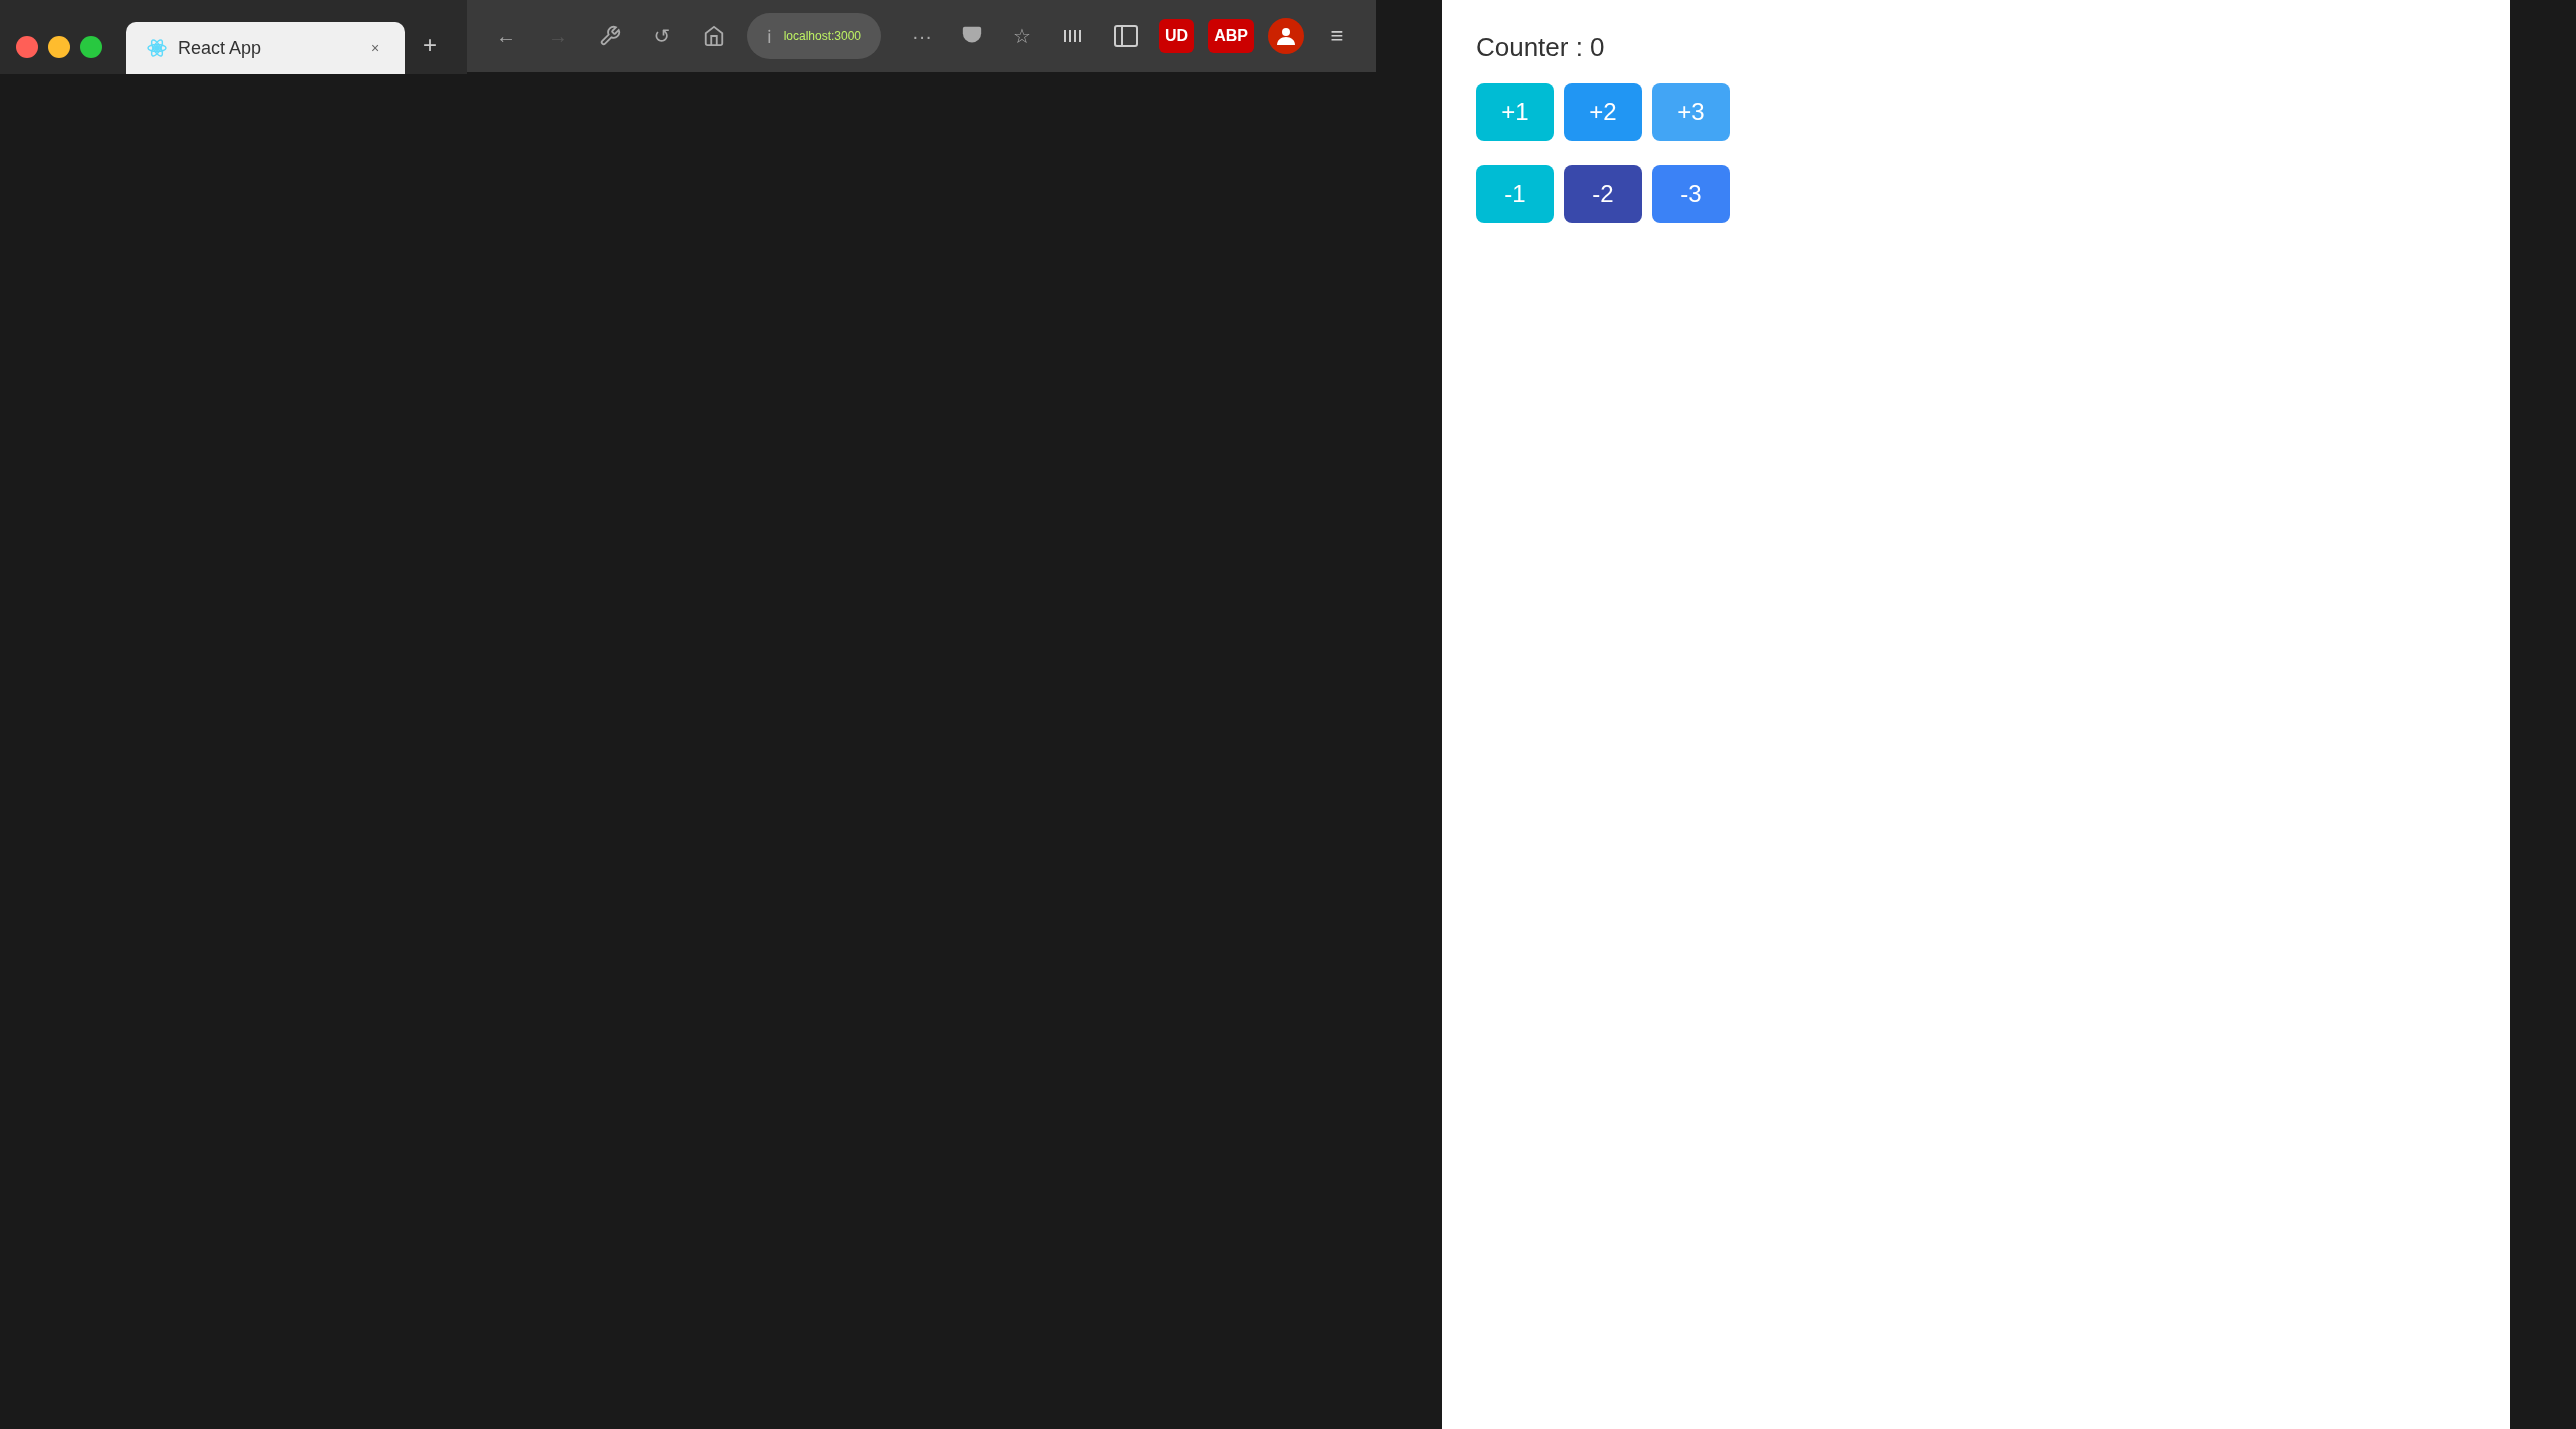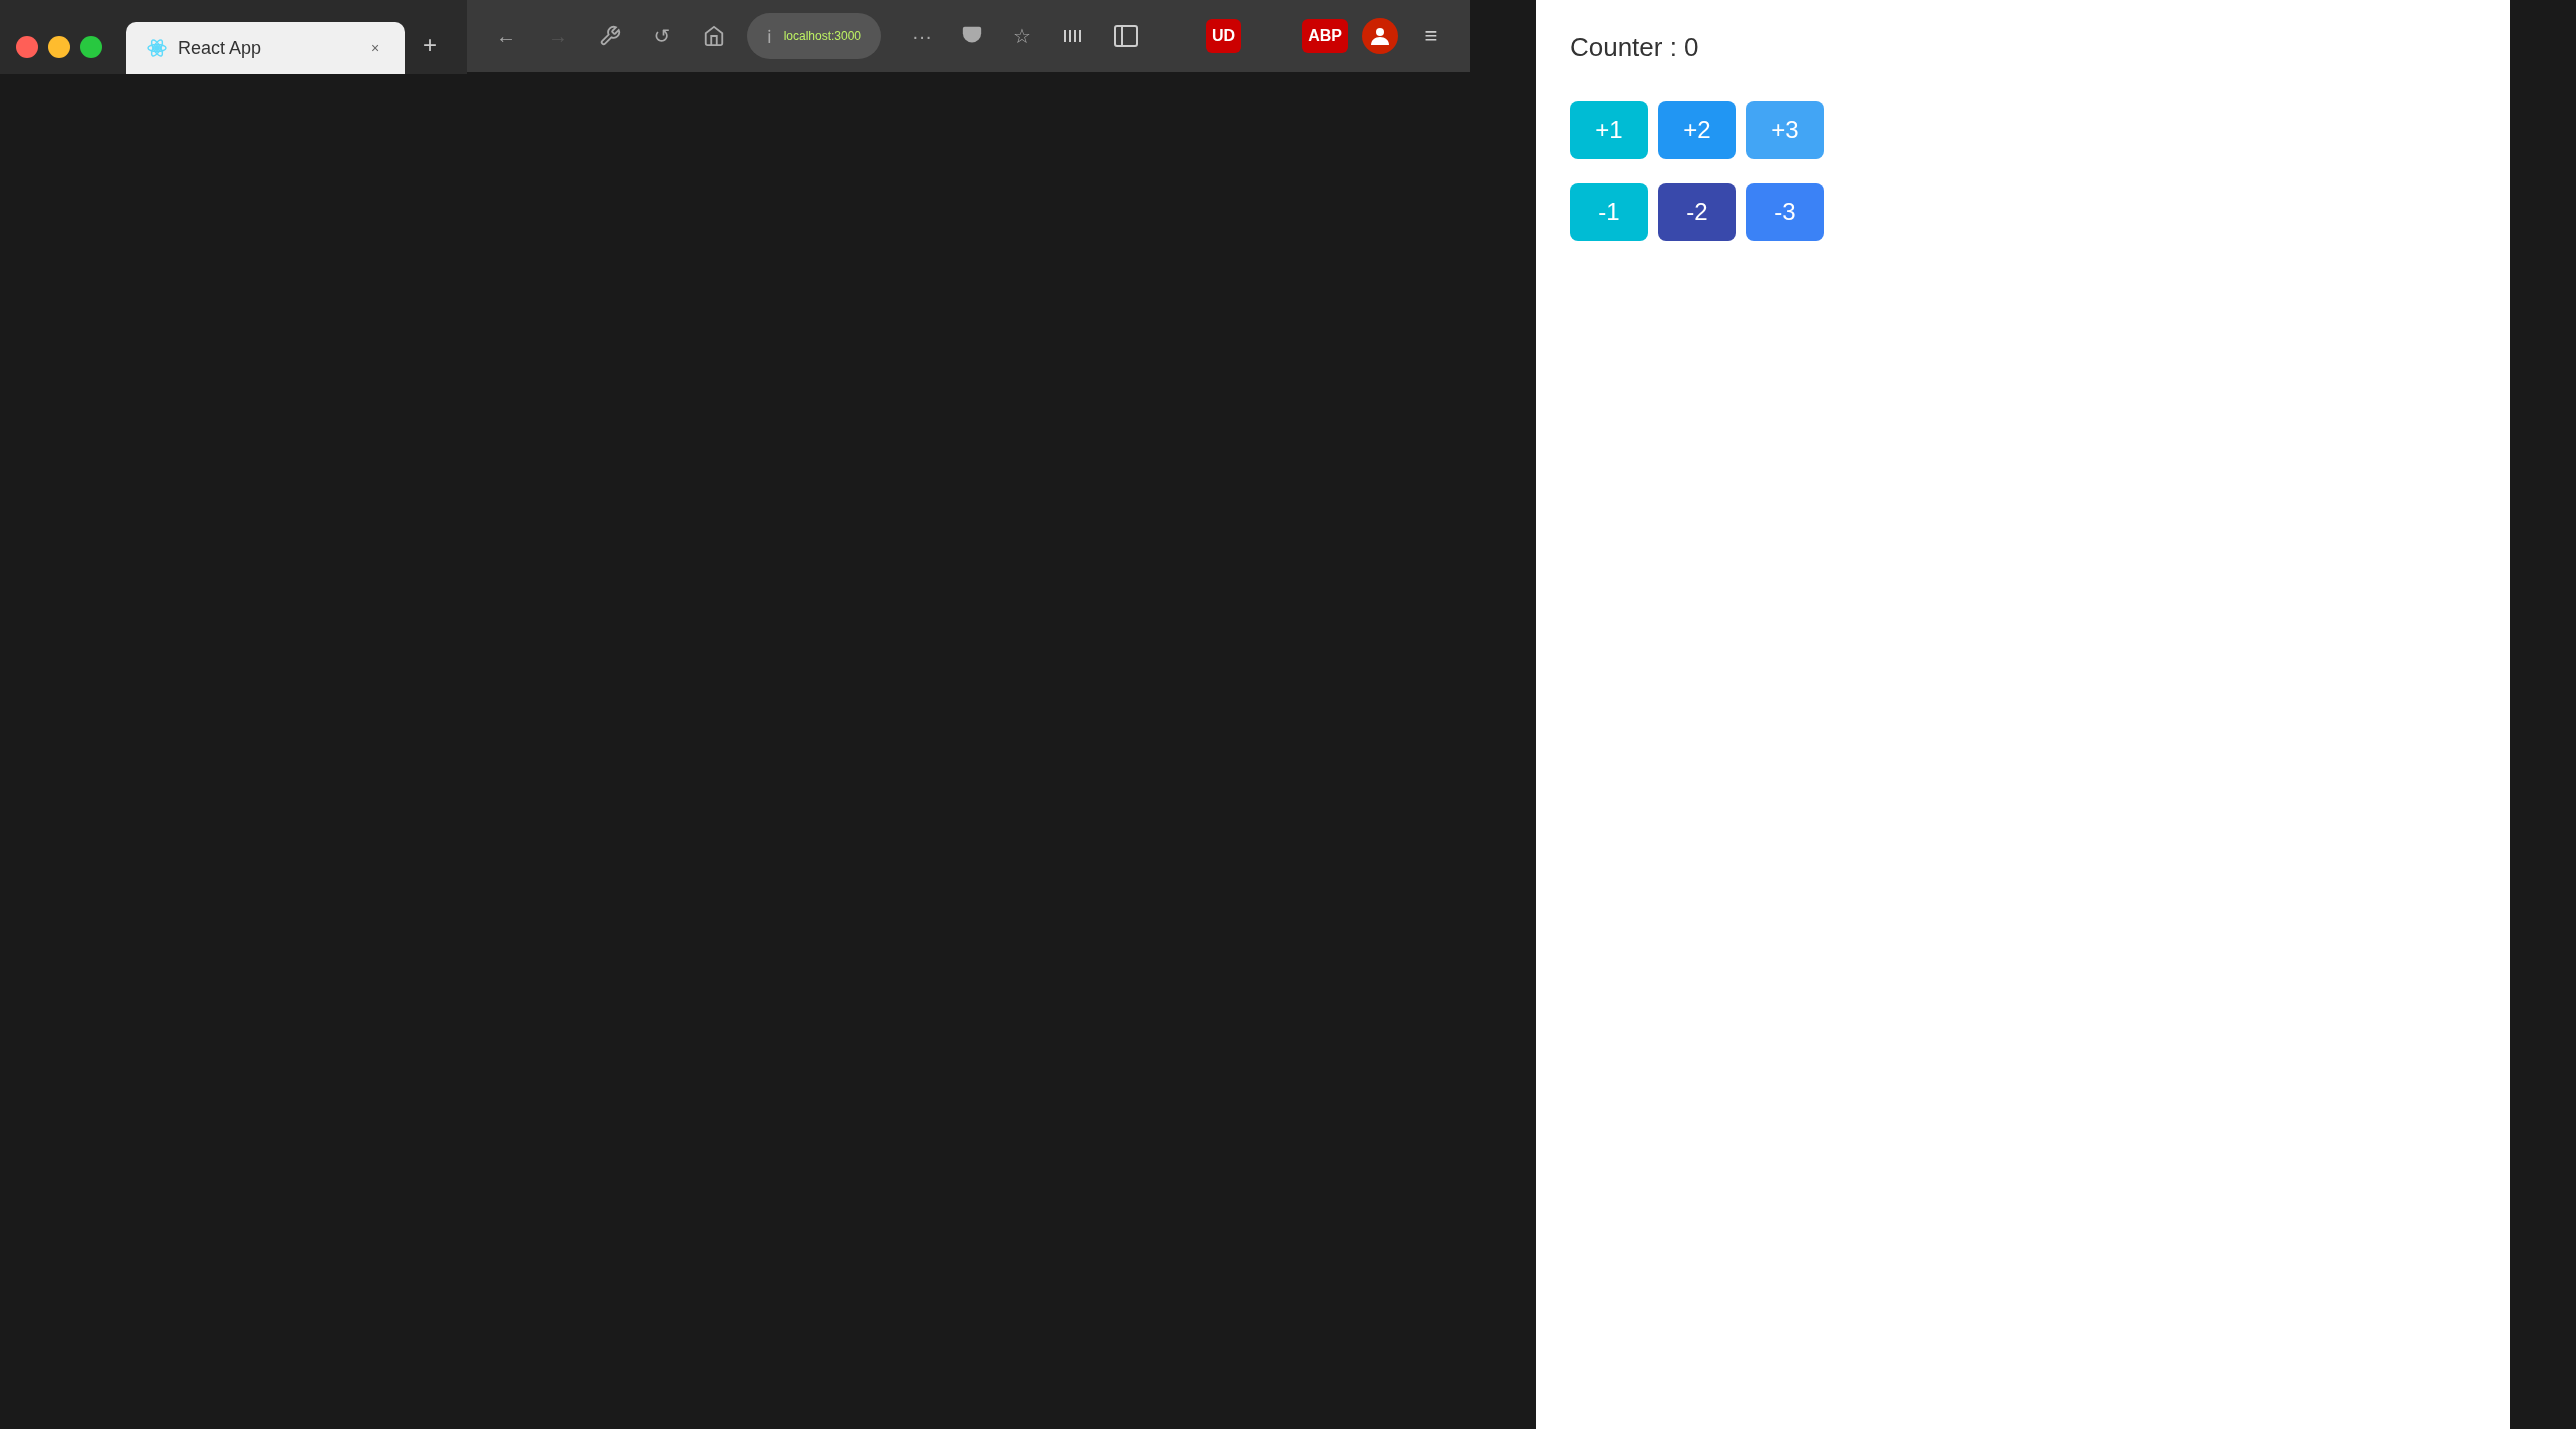--- a/index.html
+++ b/index.html
@@ -189,21 +189,20 @@
       cursor: pointer;
     }
 
     .extension-badge {
       background: #cc0000;
       color: white;
       border-radius: 6px;
       padding: 8px 6px;
       font-size: 16px;
       font-weight: bold;
-      margin-left: 47px;
     }
 
     .extension-avatar {
       width: 36px;
       height: 36px;
       border-radius: 50%;
       background: #cc2200;
       display: flex;
       align-items: center;
       justify-content: center;
@@ -222,21 +221,21 @@
     }
 
     .app-body {
       padding: 32px 34px;
       flex: 1;
     }
 
     .counter-label {
       font-size: 26px;
       color: #333;
-      margin-bottom: 38px;
+      margin-bottom: 20px;
     }
 
     .button-row {
       display: flex;
       gap: 10px;
       margin-bottom: 24px;
     }
 
     .counter-btn {
       width: 78px;

